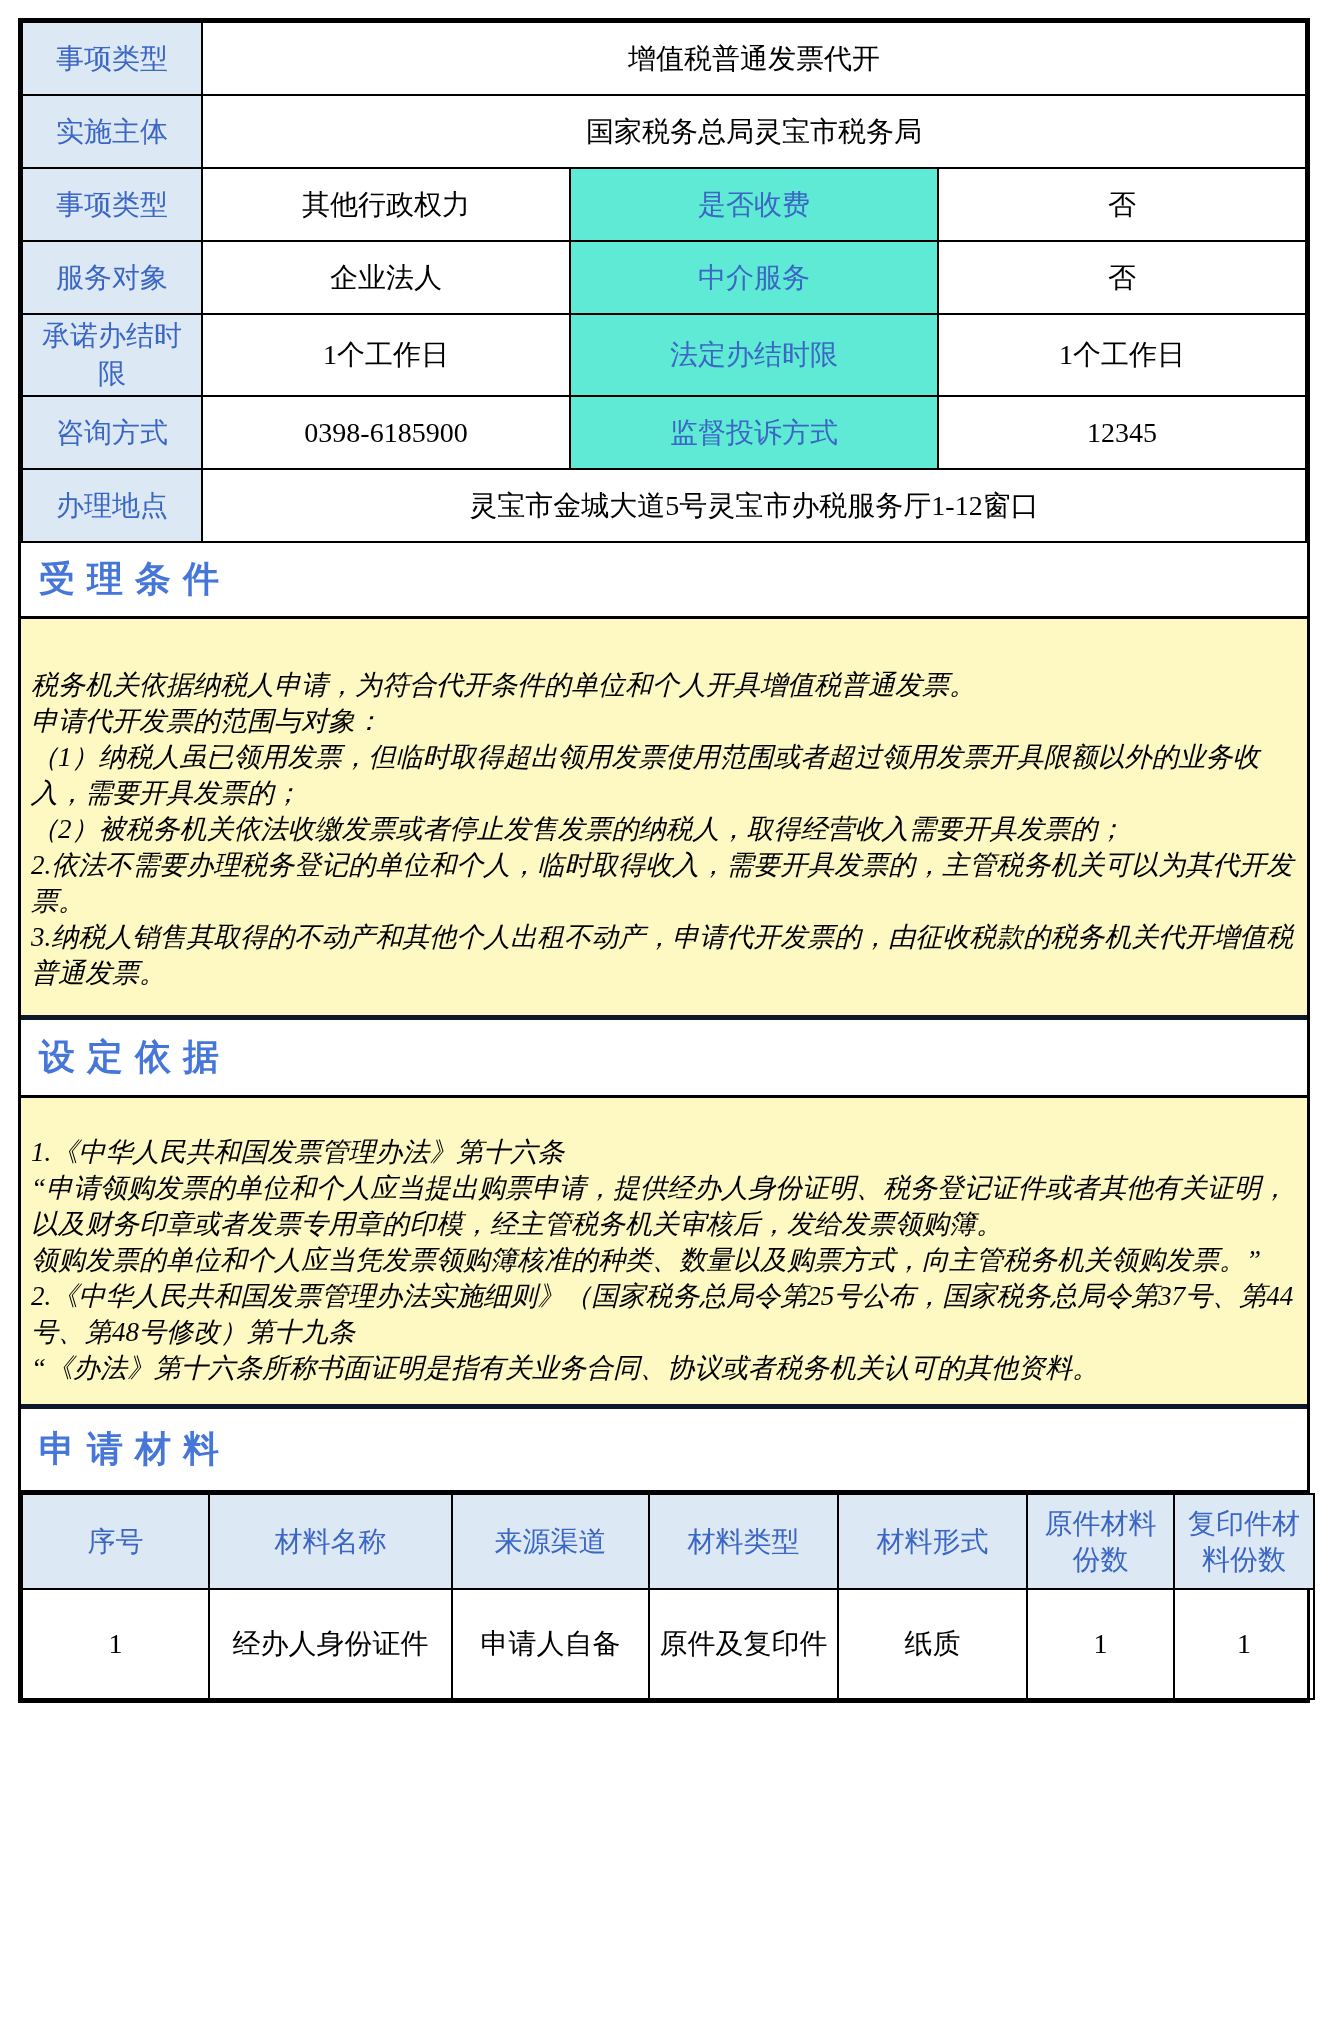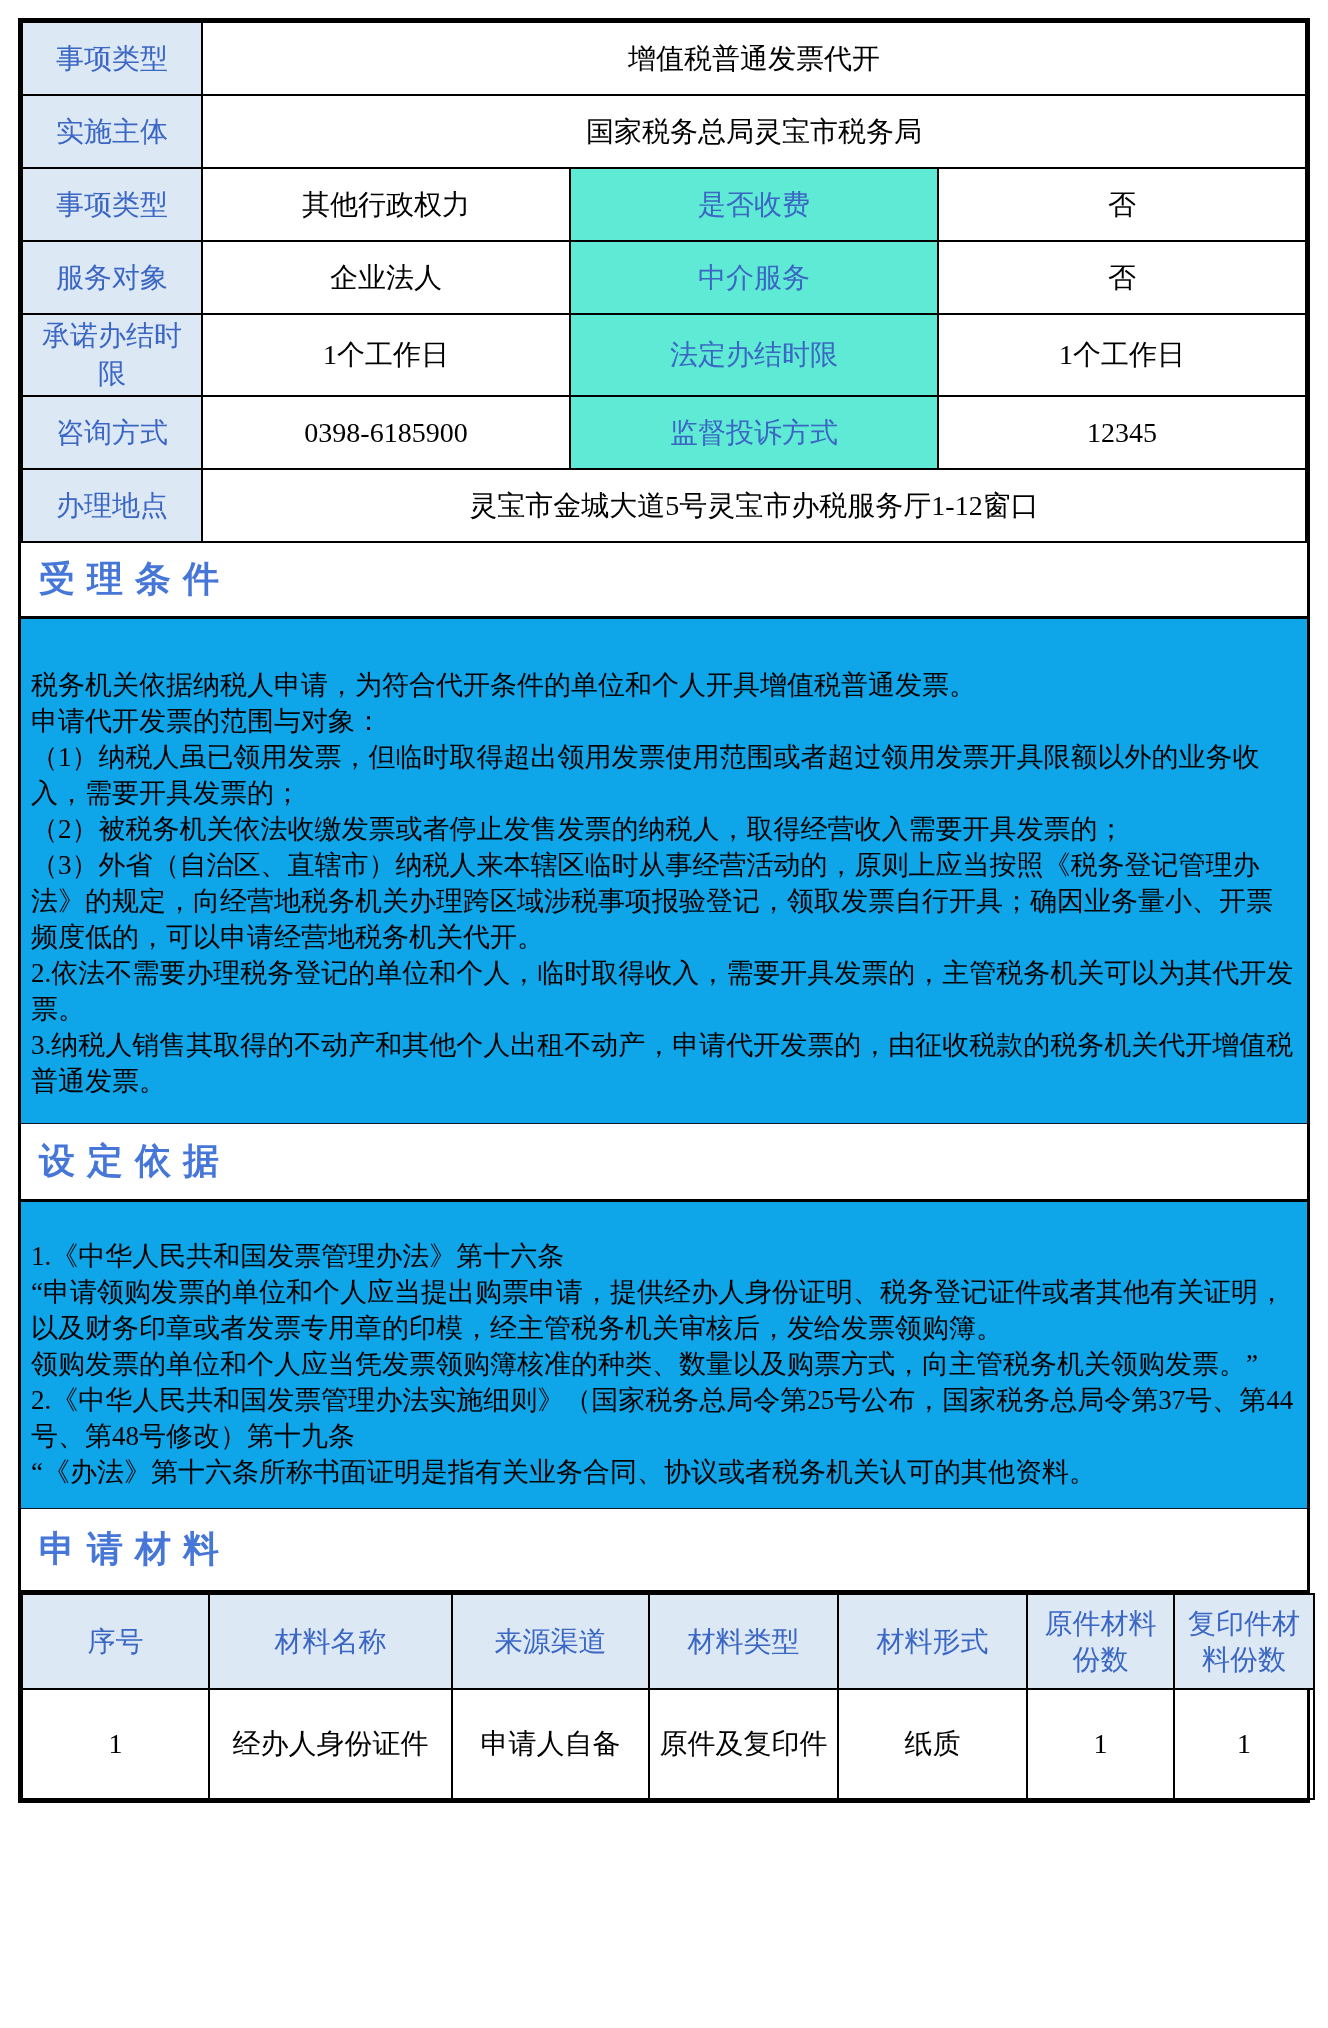--- a/index.html
+++ b/index.html
@@ -32,22 +32,22 @@
   }
   .info tr { height:73px; }
   .info tr.tall { height:78px; }
   .info .lbl  { width:180px; background:#dce9f5; color:#3b66c4; }
   .info .lbl2 { width:186px; background:#5eead4; color:#3b66c4; }
   .info .val2 { width:280px; }
   .two-line div { line-height:36px; font-size:27px; }
 
   
   .textblock {
-    border-bottom:1px solid #0f172a; font-size:27px; line-height:36px;
-    padding:48px 10px 24px 10px; background:#0ea5e9; box-sizing:border-box;
+    border-bottom:5px solid #0f172a; font-size:27px; line-height:36px;
+    padding:48px 10px 24px 10px; background:#fef9c3; box-sizing:border-box;font-style:italic;
   }
   .textblock.basis-block { padding:36px 10px 18px 10px; }
   .textblock p { margin:0; }
 
   
   .mat th, .mat td {
     border:2px solid #000; font-size:28px; text-align:center;
     padding:2px 4px; box-sizing:border-box; overflow:hidden;
   }
   .mat thead tr { height:95px; }
@@ -103,21 +103,20 @@
         </tr>
       </tbody>
     </table>
 
     <div class="sec-title h-section">受理条件</div>
     <div class="textblock">
       <p>税务机关依据纳税人申请，为符合代开条件的单位和个人开具增值税普通发票。</p>
       <p>申请代开发票的范围与对象：</p>
       <p>（1）纳税人虽已领用发票，但临时取得超出领用发票使用范围或者超过领用发票开具限额以外的业务收入，需要开具发票的；</p>
       <p>（2）被税务机关依法收缴发票或者停止发售发票的纳税人，取得经营收入需要开具发票的；</p>
-      <p>（3）外省（自治区、直辖市）纳税人来本辖区临时从事经营活动的，原则上应当按照《税务登记管理办法》的规定，向经营地税务机关办理跨区域涉税事项报验登记，领取发票自行开具；确因业务量小、开票频度低的，可以申请经营地税务机关代开。</p>
       <p>2.依法不需要办理税务登记的单位和个人，临时取得收入，需要开具发票的，主管税务机关可以为其代开发票。</p>
       <p>3.纳税人销售其取得的不动产和其他个人出租不动产，申请代开发票的，由征收税款的税务机关代开增值税普通发票。</p>
     </div>
 
     <div class="sec-title h-basis">设定依据</div>
     <div class="textblock basis-block">
       <p>1.《中华人民共和国发票管理办法》第十六条</p>
       <p>“申请领购发票的单位和个人应当提出购票申请，提供经办人身份证明、税务登记证件或者其他有关证明，以及财务印章或者发票专用章的印模，经主管税务机关审核后，发给发票领购簿。</p>
       <p>领购发票的单位和个人应当凭发票领购簿核准的种类、数量以及购票方式，向主管税务机关领购发票。”</p>
       <p>2.《中华人民共和国发票管理办法实施细则》（国家税务总局令第25号公布，国家税务总局令第37号、第44号、第48号修改）第十九条</p>

